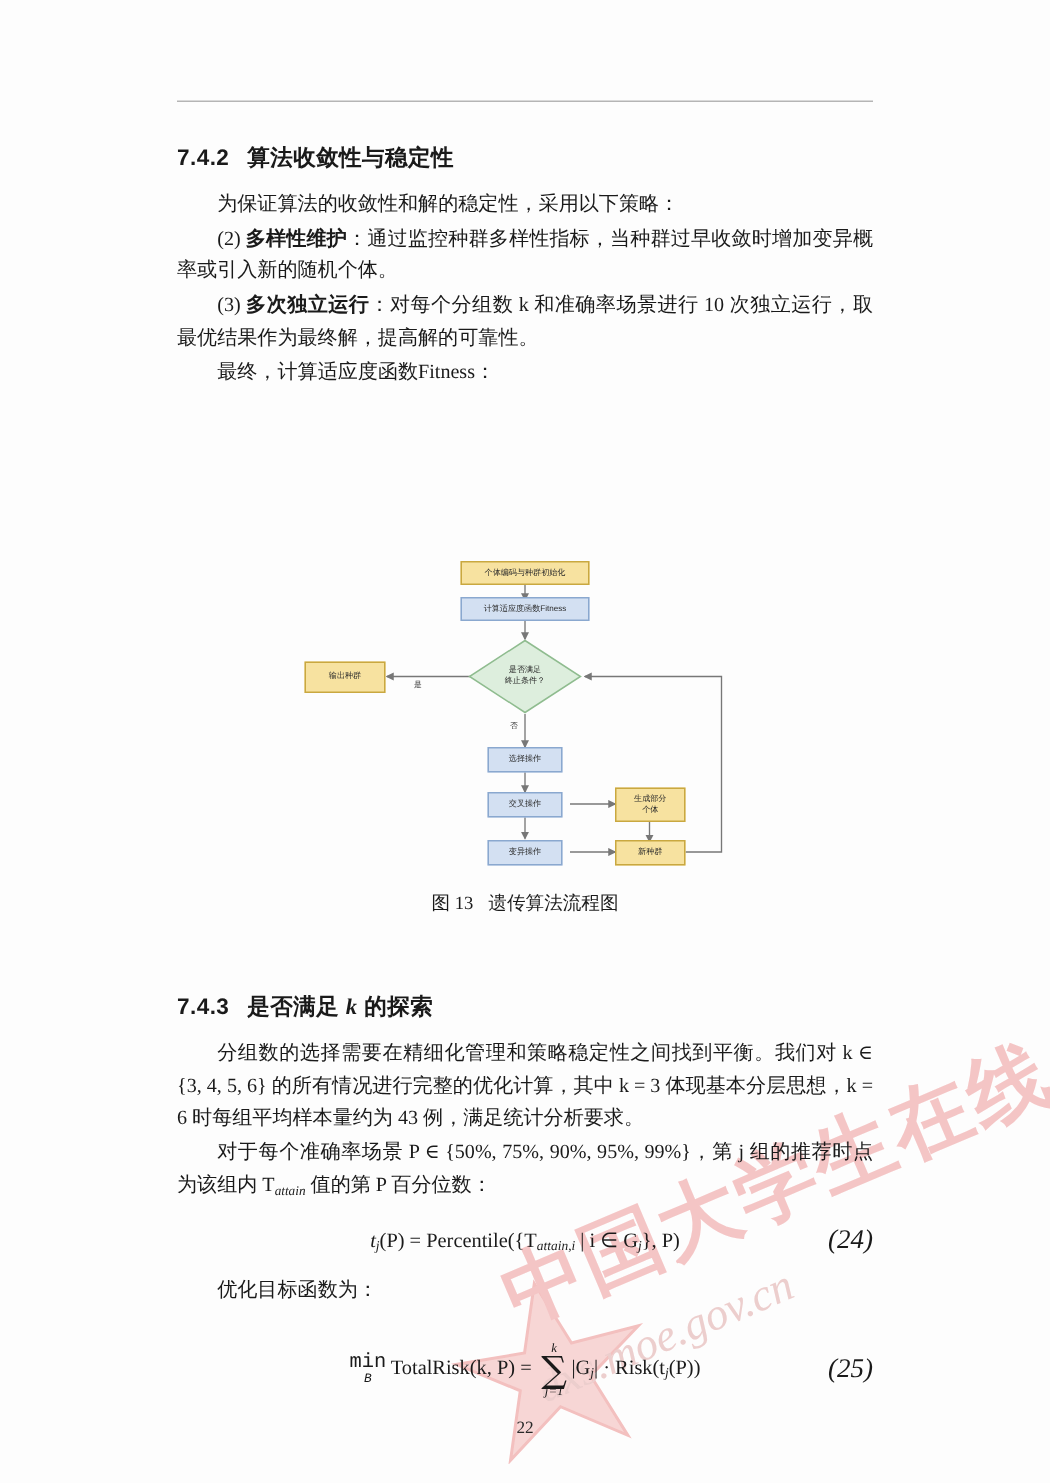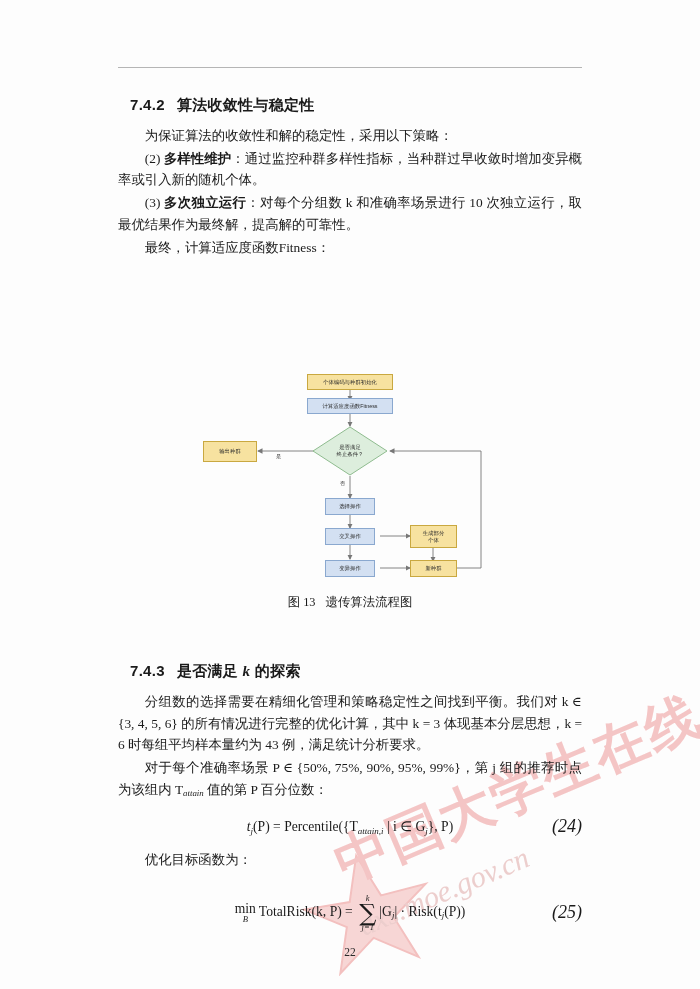--- a/index.html
+++ b/index.html
@@ -78,21 +78,21 @@
   .content {
     position: absolute;
     left: 118px;
     top: 84px;
     width: 464px;
   }
   h2.sec {
     font-family: "Liberation Sans", "DejaVu Sans", sans-serif;
     font-size: 15px;
     font-weight: bold;
-    margin: 12px 0 10px 12px;
+    margin: 12px 0 10px 0;
     letter-spacing: 0.3px;
   }
   h2.sec .num { margin-right: 12px; font-weight: bold; }
   h2.sec .ital { font-style: italic; font-family: "Liberation Serif", serif; }
 
   p.para {
     font-size: 13.4px;
     line-height: 1.62;
     margin: 0 0 1px 0;
     text-align: justify;
@@ -205,20 +205,21 @@
   }
   .sum .lim { font-size: 8.5px; font-style: italic; }
   .sum .sig { font-size: 24px; line-height: 0.85; font-family: "DejaVu Serif", serif; }
   .minop {
     display: inline-flex;
     flex-direction: column;
     align-items: center;
     vertical-align: middle;
     line-height: 1;
     margin-right: 3px;
+    font-family: Liberation Mono, monospace;
   }
   .minop .mtop { font-size: 13.6px; }
   .minop .mbot { font-size: 8.6px; font-style: italic; }
 
   .pagenum {
     position: absolute;
     left: 0;
     right: 0;
     top: 946px;
     text-align: center;

